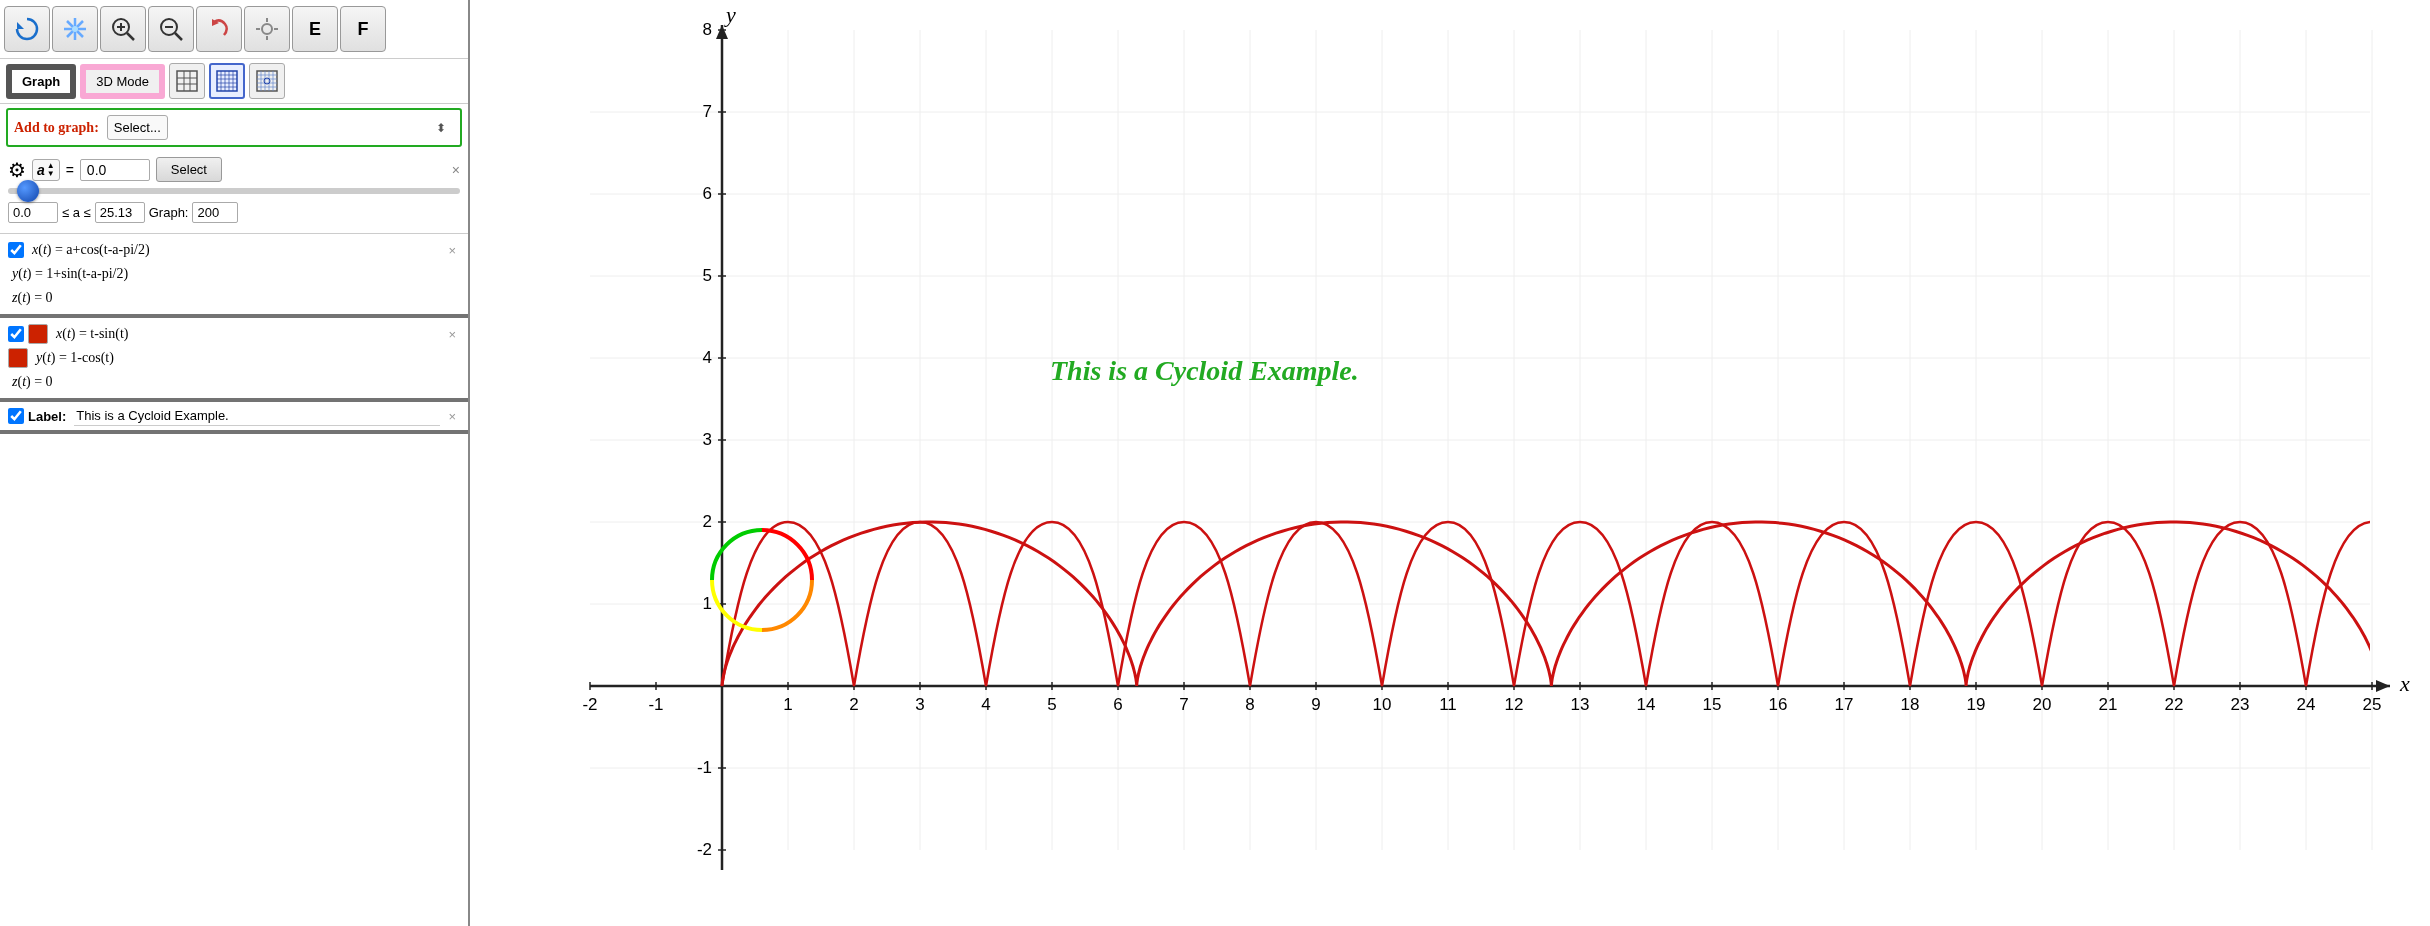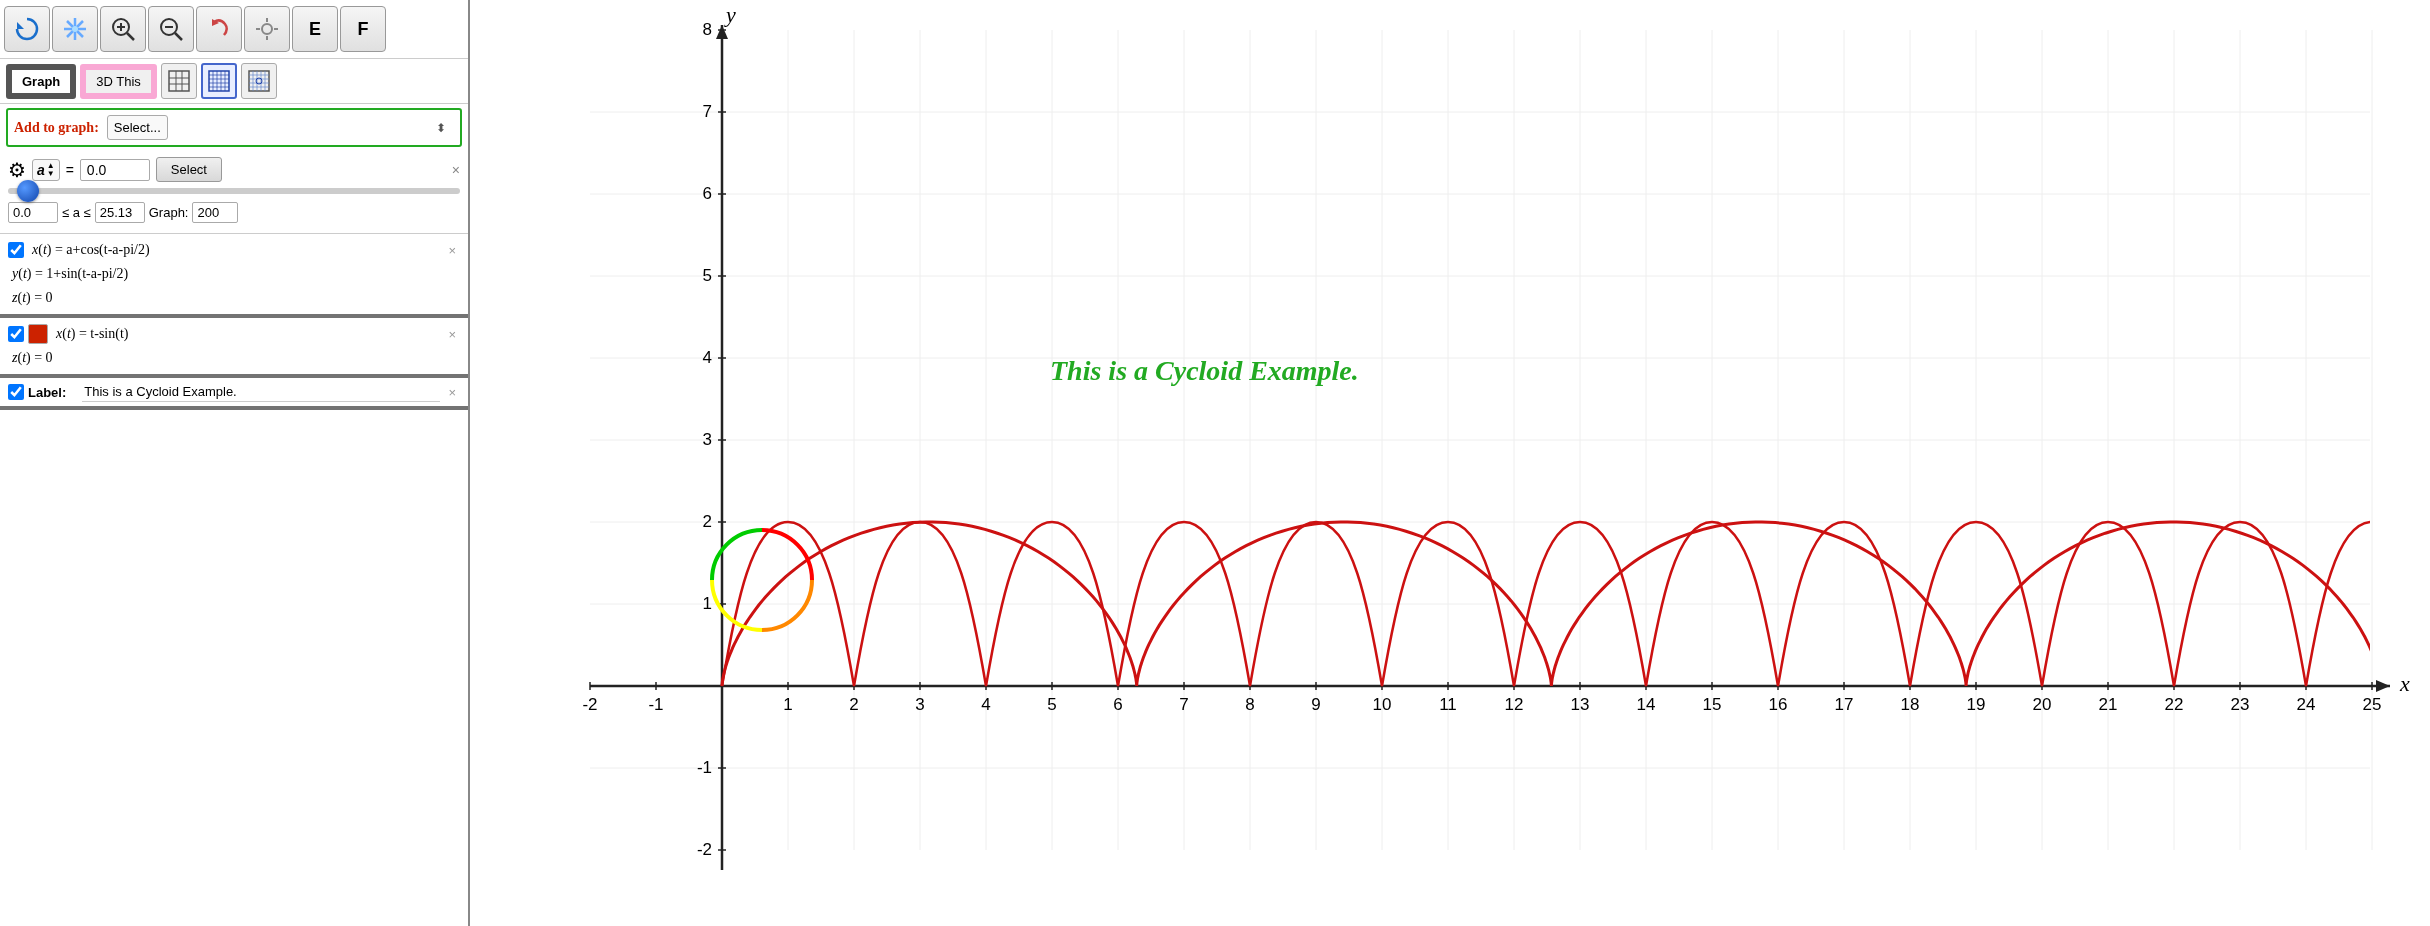--- a/index.html
+++ b/index.html
@@ -335,21 +335,21 @@
         <line x1="2" y1="13" x2="6" y2="13" stroke="#888" stroke-width="2"></line>
         <line x1="20" y1="13" x2="24" y2="13" stroke="#888" stroke-width="2"></line>
       </svg>
     </button>
     <button class="tool-btn" style="font-size:18px; font-weight:bold;">E</button>
     <button class="tool-btn" style="font-size:18px; font-weight:bold;">F</button>
   </div>
 
   <div id="mode-bar">
     <button class="mode-btn active">Graph</button>
-    <button class="mode-btn">3D This</button>
+    <button class="mode-btn">3D Mode</button>
     <button class="grid-icon-btn">
       <svg width="22" height="22" viewBox="0 0 22 22">
         <rect x="1" y="1" width="20" height="20" fill="none" stroke="#555" stroke-width="1.5"></rect>
         <line x1="1" y1="8" x2="21" y2="8" stroke="#555" stroke-width="1"></line>
         <line x1="1" y1="14" x2="21" y2="14" stroke="#555" stroke-width="1"></line>
         <line x1="8" y1="1" x2="8" y2="21" stroke="#555" stroke-width="1"></line>
         <line x1="14" y1="1" x2="14" y2="21" stroke="#555" stroke-width="1"></line>
       </svg>
     </button>
     <button class="grid-icon-btn active-grid">
@@ -438,27 +438,31 @@
     </div>
 
     <div class="eq-group">
       <div class="eq-row">
         <input type="checkbox" class="eq-checkbox" checked="" style="">
         <div class="eq-color-swatch" style="background:#cc2200;"></div>
         <span class="eq-text"><i>x</i>(<i>t</i>) = t-sin(t)</span>
         <span class="eq-close">×</span>
       </div>
       <div class="eq-row eq-indent">
+        <div class="eq-color-swatch" style="background:#cc2200; width:20px; height:20px; border-radius:2px; border:1px solid #aaa;"></div>
+        <span class="eq-text"><i>y</i>(<i>t</i>) = 1-cos(t)</span>
+      </div>
+      <div class="eq-row eq-indent">
         <span class="eq-text"><i>z</i>(<i>t</i>) = 0</span>
       </div>
     </div>
 
     <div class="label-row eq-group">
       <input type="checkbox" class="eq-checkbox" checked="" style="">
-      <span style="font-weight:bold; margin-right:12px;">Label:</span>
+      <span style="font-weight:bold; margin-right:4px;">Label:</span>
       <input class="label-text-input" type="text" value="This is a Cycloid Example." style="">
       <span class="eq-close">×</span>
     </div>
 
   </div>
 </div>
 
 <div id="right-panel">
   <svg id="graph-canvas" viewBox="0 0 1960 926" preserveAspectRatio="xMidYMid meet">
 

